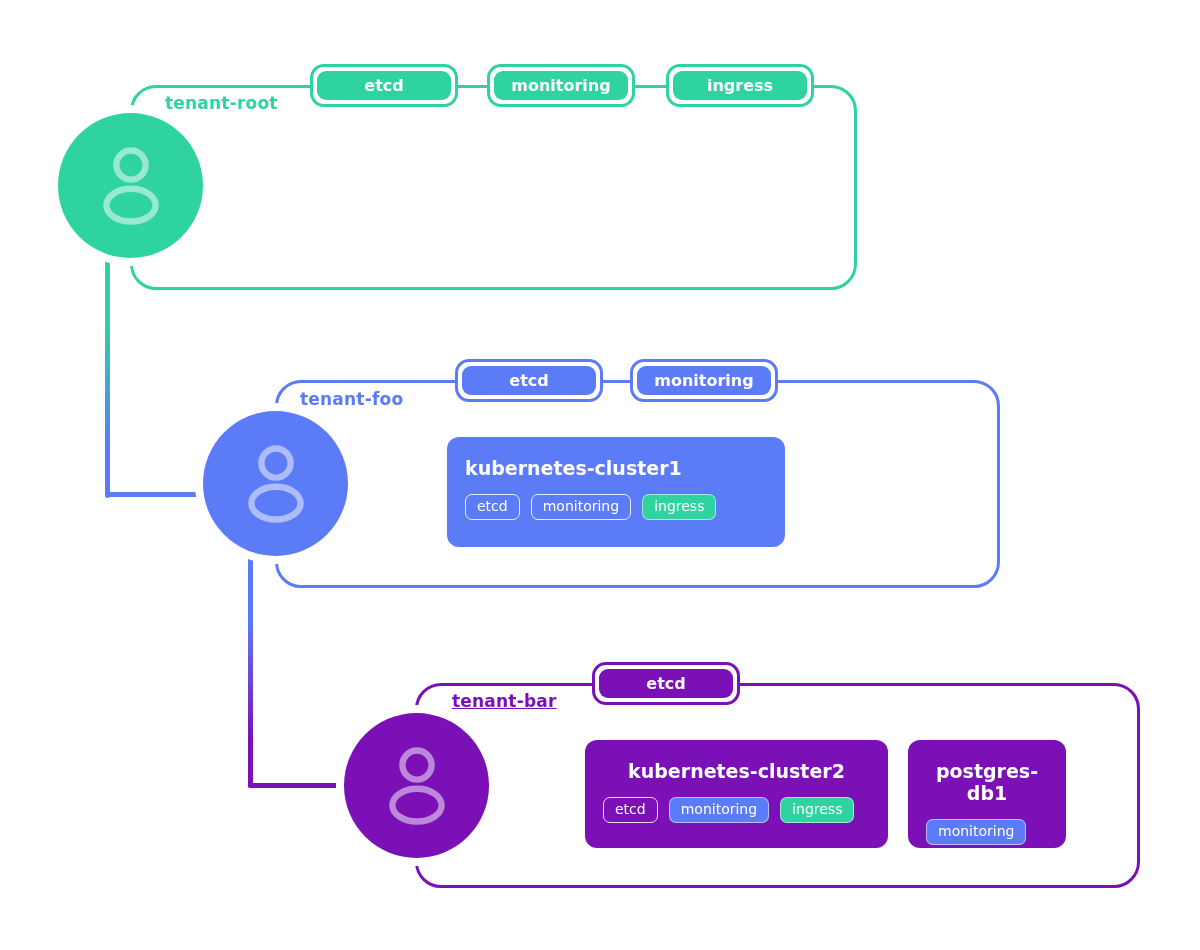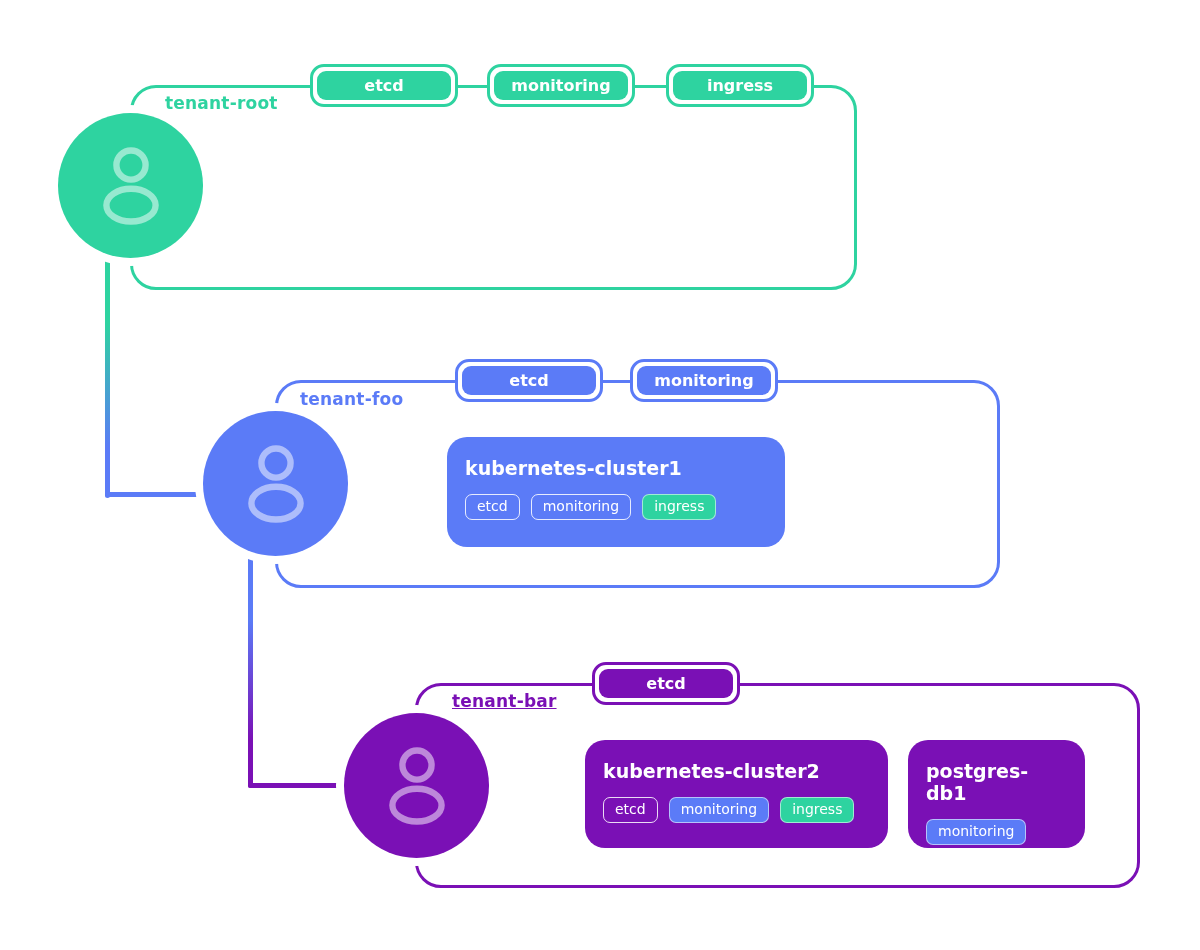--- a/index.html
+++ b/index.html
@@ -39,23 +39,23 @@
   .tab.blue .tab-pill{background:var(--blue);}
   .tab.purple .tab-pill{background:var(--purple);}
 
   
   .avatar{position:absolute;width:145px;height:145px;border-radius:50%;box-shadow:0 0 0 8px #fff;display:flex;align-items:center;justify-content:center;}
   .avatar.green{background:var(--green);}
   .avatar.blue{background:var(--blue);}
   .avatar.purple{background:var(--purple);}
 
   
-  .cluster-card{position:absolute;border-radius:20px;padding:20px 18px 16px 18px;color:#fff;}
+  .cluster-card{position:absolute;border-radius:12px;padding:20px 18px 16px 18px;color:#fff;}
   .cluster-card.blue{background:var(--blue);}
-  .cluster-card.purple{background:var(--purple);}
+  .cluster-card.purple{background:var(--purple);text-align:center;}
   .cluster-title{font-size:19px;font-weight:bold;margin-bottom:15px;}
   .pill-row{display:flex;gap:11px;}
   .pill{font-size:14px;line-height:1.25;padding:3px 11px;border-radius:7px;color:#fff;border:1.5px solid transparent;white-space:nowrap;}
   .pill.outline{background:transparent;border-color:rgba(255,255,255,0.85);}
   .pill.green{background:var(--green);border-color:rgba(255,255,255,0.55);}
   .pill.blue{background:var(--blue);border-color:rgba(255,255,255,0.55);}
 </style>
 </head>
 <body>
 
@@ -130,21 +130,21 @@
 
     <div class="cluster-card purple" style="left:167px;top:54px;width:303px;height:108px;">
       <div class="cluster-title">kubernetes-cluster2</div>
       <div class="pill-row">
         <span class="pill outline">etcd</span>
         <span class="pill blue">monitoring</span>
         <span class="pill green">ingress</span>
       </div>
     </div>
 
-    <div class="cluster-card purple" style="left:490px;top:54px;width:177px;height:108px;">
+    <div class="cluster-card purple" style="left:490px;top:54px;width:158px;height:108px;">
       <div class="cluster-title">postgres-db1</div>
       <div class="pill-row">
         <span class="pill blue">monitoring</span>
       </div>
     </div>
   </div>
 
 </div>
 
 </body></html>

